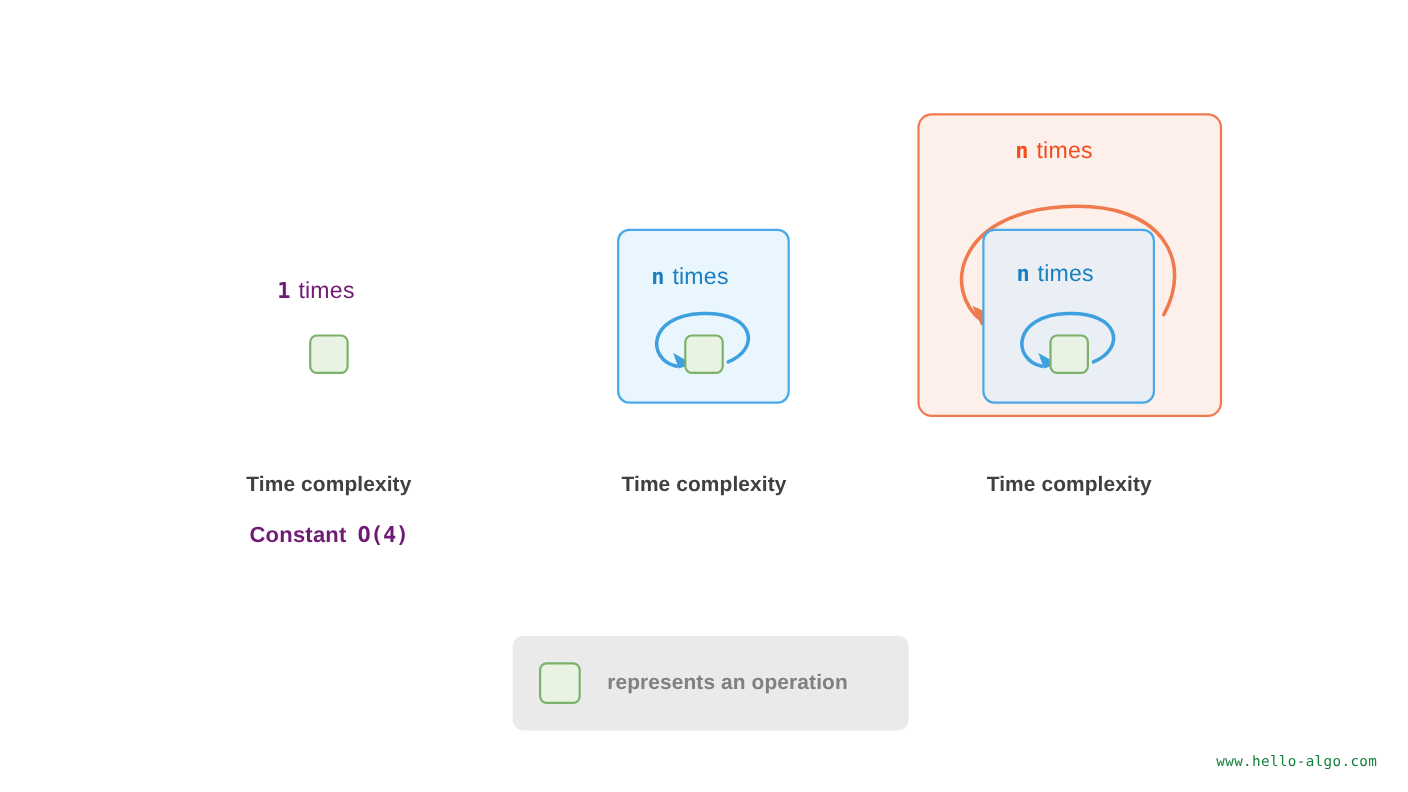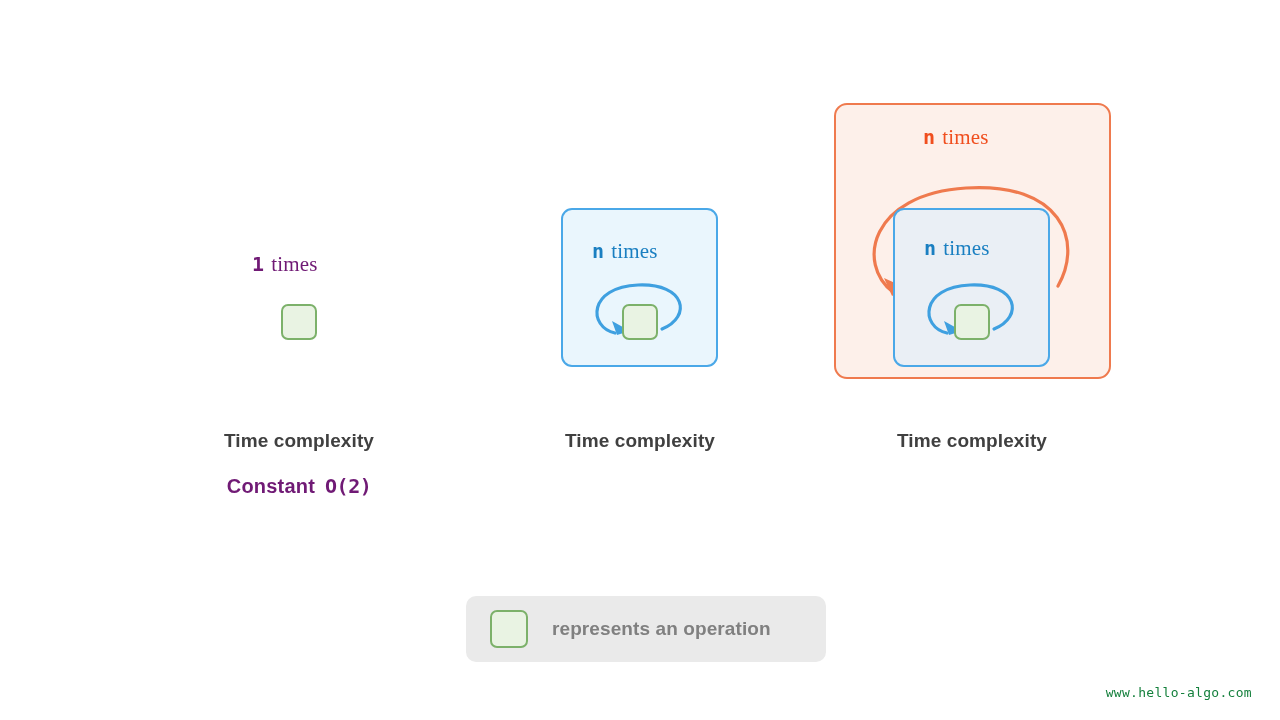--- a/index.html
+++ b/index.html
@@ -35,21 +35,21 @@
     white-space: nowrap;
     font-size: 21px;
     letter-spacing: 0.2px;
   }
   .loop-label .cnt {
     font-family: "DejaVu Sans Mono", monospace;
     font-weight: bold;
     font-size: 20px;
   }
   .loop-label .word {
-    font-family: Liberation Serif, serif;
+    font-family: Liberation Sans, sans-serif;
     font-weight: normal;
     margin-left: 7px;
   }
 
   .c-green { color: #701a75; }
   .c-blue  { color: #1a7fc1; }
   .c-orange{ color: #f04e1e; }
 
   
   .panel-linear {
@@ -117,22 +117,22 @@
   }
   .caption .value .notation sup {
     font-size: 0.68em;
     vertical-align: super;
     line-height: 0;
   }
 
   
   .legend {
     position: absolute;
-    left: 466px; top: 596px;
-    width: 360px; height: 66px;
+    left: 466px; top: 578px;
+    width: 360px; height: 86px;
     background: #eaeaea;
     border-radius: 10px;
     display: flex;
     align-items: center;
     box-sizing: border-box;
   }
   .legend .swatch {
     position: relative;
     margin-left: 24px;
     width: 38px; height: 38px;
@@ -208,21 +208,21 @@
       <path d="M 29 60 C 2 54, 2 14, 52 12 C 100 10, 106 44, 76 56" fill="none" stroke="#3fa0e0" stroke-width="3.2" stroke-linecap="round"></path>
       <path d="M 26 48 L 31 62 L 44 58 Z" fill="#3fa0e0"></path>
     </svg>
 
     <div class="op-square" style="left:954px; top:304px; width:36px; height:36px;"></div>
   </div>
 
   <div class="caption" style="left:149px; top:430px;">
     <div class="title">Time complexity</div>
     <div class="value c-green">
-      <span class="name">Constant</span><span class="notation">O(2)</span>
+      <span class="name">Constant</span><span class="notation">O(4)</span>
     </div>
   </div>
 
   <div class="caption" style="left:490px; top:430px;">
     <div class="title">Time complexity</div>
   </div>
 
   <div class="caption" style="left:822px; top:430px;">
     <div class="title">Time complexity</div>
   </div>

